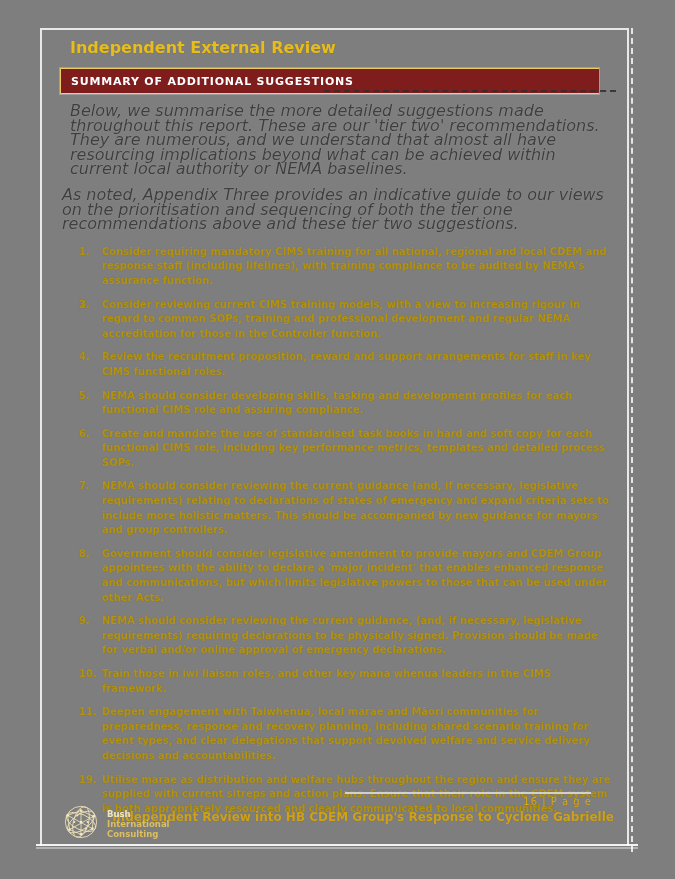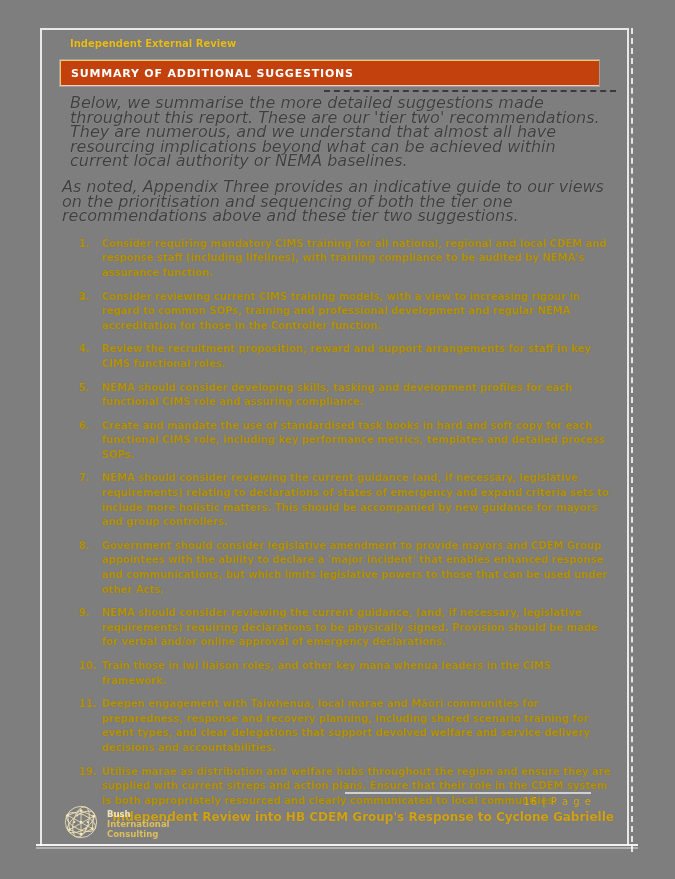--- a/index.html
+++ b/index.html
@@ -18,26 +18,26 @@
     position:absolute;left:36px;top:844px;width:602px;height:2px;
     background:rgba(255,255,255,.9);
     box-shadow:0 3px 0 rgba(255,255,255,.4);
   }
   .dashed-right{
     position:absolute;left:631px;top:28px;height:824px;width:0;
     border-left:2px dashed rgba(255,255,255,.8);
   }
   .doc-header{
     margin:8px 15px 0 28px;
-    color:#e7bd1e;font-size:10px;font-weight:bold;
+    color:#e7bd1e;font-size:16px;font-weight:bold;
     text-shadow:0 0 1px rgba(90,70,0,.35);
   }
   .gold-bar{
     margin:11px 0 0 18px;width:538px;height:24px;
-    background:#c2410c;
+    background:#7f1d1d;
     border-top:1px solid #e9cb62;border-left:1px solid #e9cb62;
     border-bottom:1px solid rgba(255,255,255,.75);
     display:flex;align-items:center;
     box-shadow:0 0 0 1px rgba(255,255,255,.25);
   }
   .gold-bar .bar-label{
     color:#ffffff;font-size:11px;font-weight:bold;letter-spacing:.8px;
     padding-left:10px;white-space:nowrap;
   }
   .underbar-dashes{

